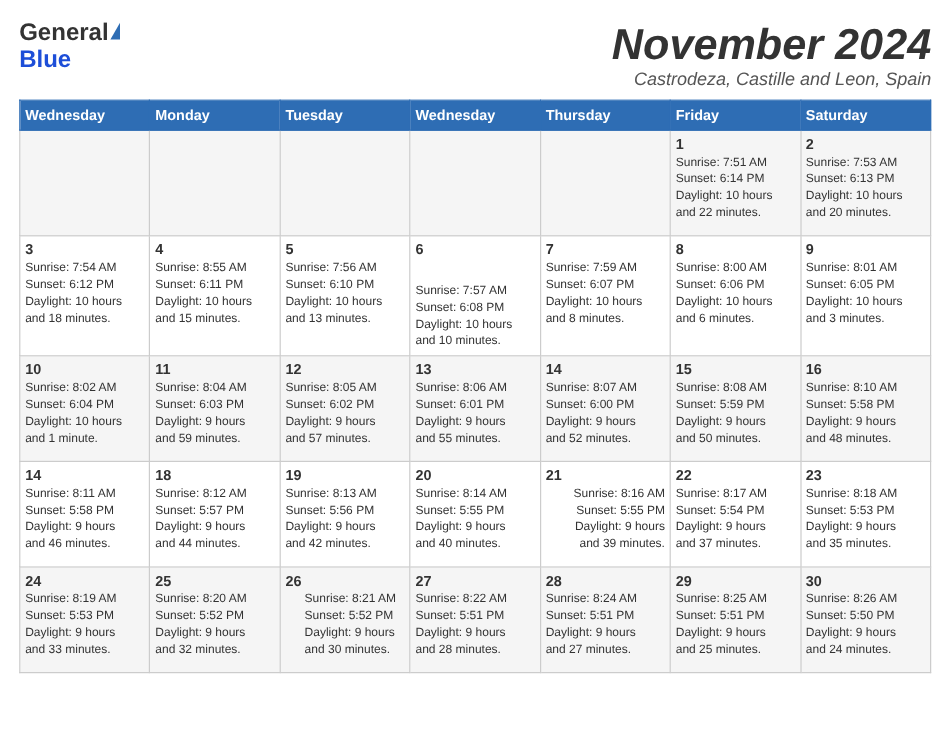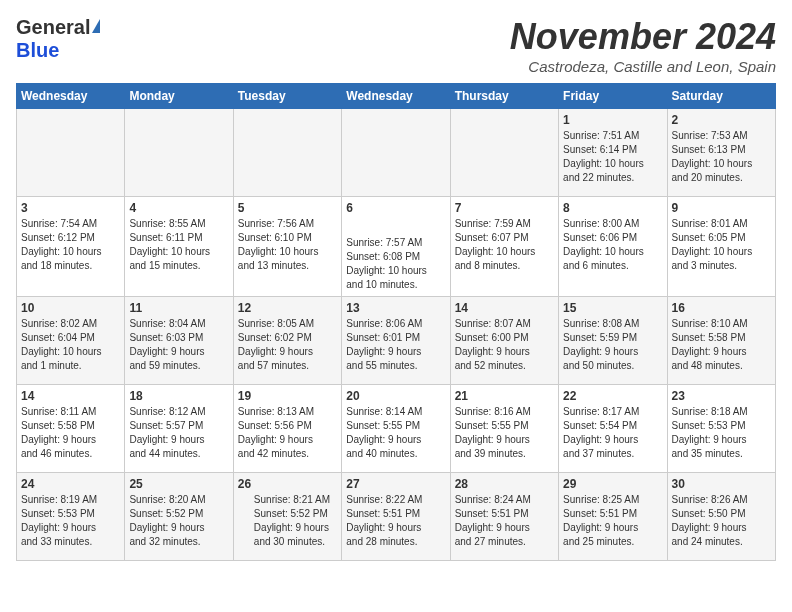--- a/index.html
+++ b/index.html
@@ -274,21 +274,21 @@
         </td>
         <td>
           <span class="day-number">20</span>
           <div class="day-info" style="white-space: pre-line;">Sunrise: 8:14 AM
 Sunset: 5:55 PM
 Daylight: 9 hours
 and 40 minutes.</div>
         </td>
         <td>
           <span class="day-number">21</span>
-          <div class="day-info" style="white-space: pre-line;">Sunrise: 8:16 AM
+          <div class="day-info" style="white-space: pre-line; text-align: right;">Sunrise: 8:16 AM
 Sunset: 5:55 PM
 Daylight: 9 hours
 and 39 minutes.</div>
         </td>
         <td>
           <span class="day-number">22</span>
           <div class="day-info" style="white-space: pre-line;">Sunrise: 8:17 AM
 Sunset: 5:54 PM
 Daylight: 9 hours
 and 37 minutes.</div>

